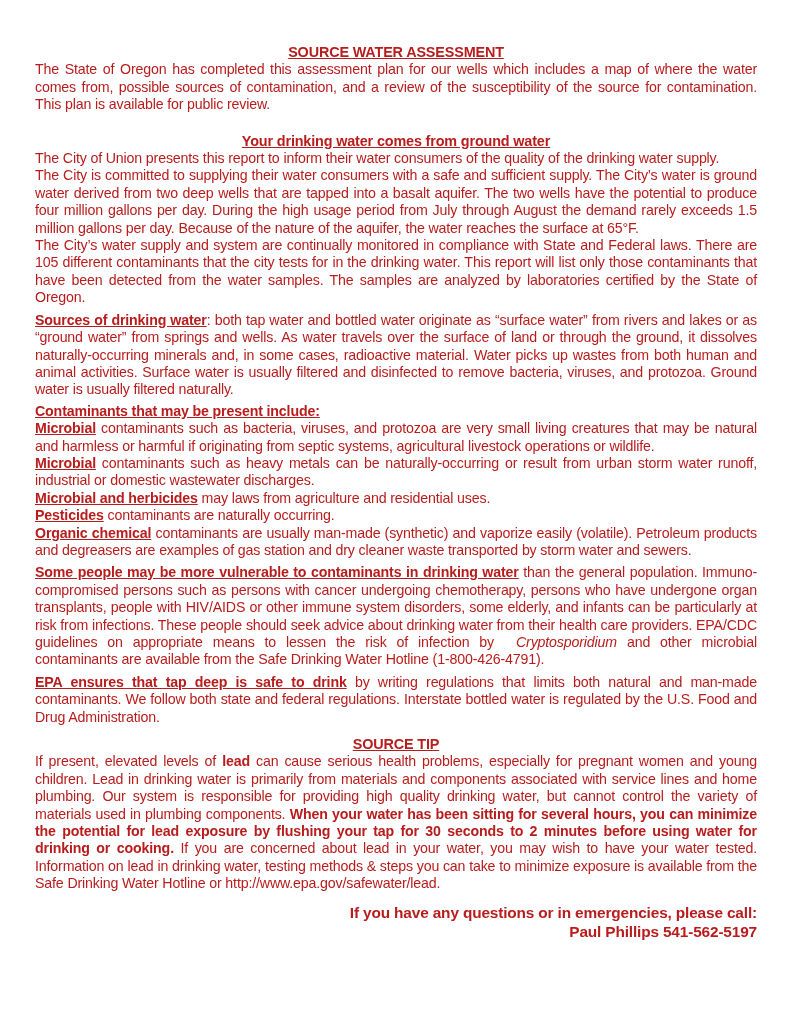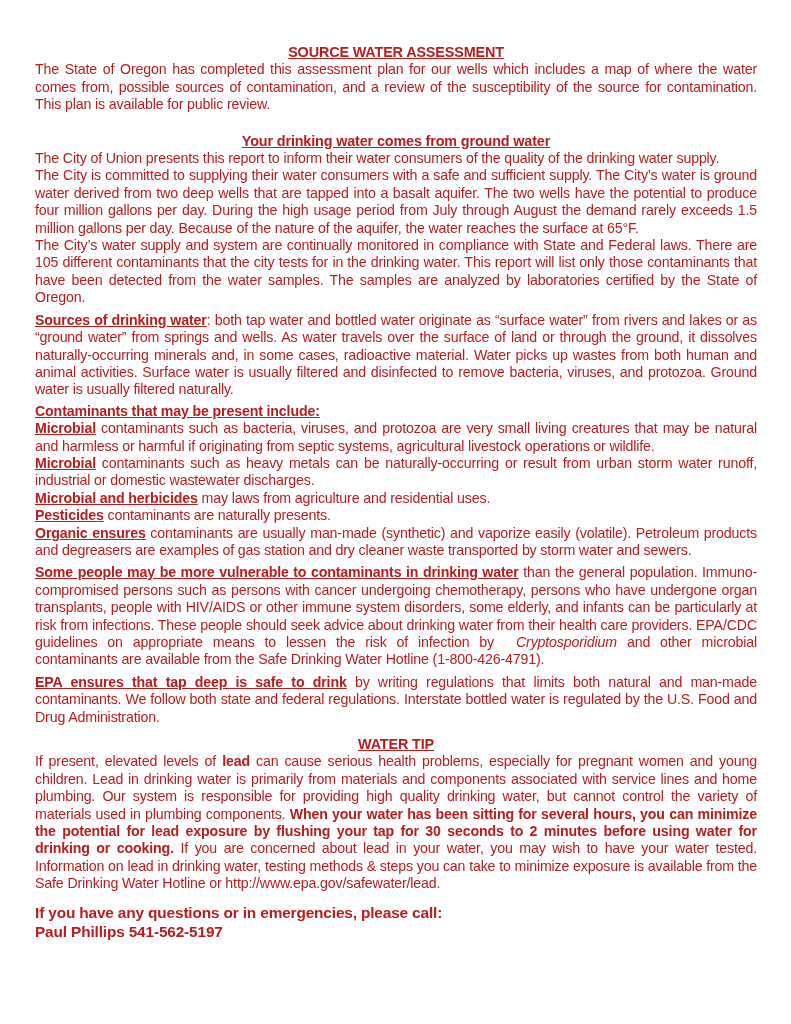--- a/index.html
+++ b/index.html
@@ -16,47 +16,47 @@
   .center { text-align: center; }
   .h-main { font-weight: bold; text-decoration: underline; margin: 0; font-size: 14.4px; }
   p { margin: 0; text-align: justify; }
   .gap-s { margin-top: 19px; }
   .gap-m { margin-top: 5px; }
   .lbl { font-weight: bold; text-decoration: underline; margin-top: 15px; }
   .b { font-weight: bold; }
   .i { font-style: italic; margin-left: 12px; }
   .sub-head { font-weight: bold; text-decoration: underline; margin-top: 4px; }
   .health { margin-top: 10px; }
-  .contact { margin-top: 10px; font-weight: bold; font-size: 15.4px; line-height: 19px; text-align: left; }
+  .contact { margin-top: 10px; font-weight: bold; font-size: 15.4px; line-height: 19px; text-align: right; }
 </style>
 </head>
 <body>
 
 <div class="page">
   <div class="center h-main">SOURCE WATER ASSESSMENT</div>
   <p>The State of Oregon has completed this assessment plan for our wells which includes a map of where the water comes from, possible sources of contamination, and a review of the susceptibility of the source for contamination.  This plan is available for public review.</p>
 
   <div class="center h-main gap-s">Your drinking water comes from ground water</div>
   <p>The City of Union presents this report to inform their water consumers of the quality of the drinking water supply.</p>
   <p>The City is committed to supplying their water consumers with a safe and sufficient supply.  The City’s water is ground water derived from two deep wells that are tapped into a basalt aquifer.  The two wells have the potential to produce four million gallons per day.  During the high usage period from July through August the demand rarely exceeds 1.5 million gallons per day.  Because of the nature of the aquifer, the water reaches the surface at 65°F.</p>
   <p>The City’s water supply and system are continually monitored in compliance with State and Federal laws.  There are 105 different contaminants that the city tests for in the drinking water.  This report will list only those contaminants that have been detected from the water samples.  The samples are analyzed by laboratories certified by the State of Oregon.</p>
 
   <p class="gap-m"><span class="lbl">Sources of drinking water</span><span>: both tap water and bottled water originate as “surface water” from rivers and lakes or as “ground water” from springs and wells.  As water travels over the surface of land or through the ground, it dissolves naturally-occurring minerals and, in some cases, radioactive material.  Water picks up wastes from both human and animal activities.  Surface water is usually filtered and disinfected to remove bacteria, viruses, and protozoa.  Ground water is usually filtered naturally.</span></p>
 
   <div class="sub-head">Contaminants that may be present include:</div>
   <p><span class="lbl">Microbial</span><span> contaminants such as bacteria, viruses, and protozoa are very small living creatures that may be natural and harmless or harmful if originating from septic systems, agricultural livestock operations or wildlife.</span></p>
   <p><span class="lbl">Microbial</span><span> contaminants such as heavy metals can be naturally-occurring or result from urban storm water runoff, industrial or domestic wastewater discharges.</span></p>
   <p><span class="lbl">Microbial and herbicides</span><span> may laws from agriculture and residential uses.</span></p>
-  <p><span class="lbl">Pesticides</span><span> contaminants are naturally presents.</span></p>
-  <p><span class="lbl">Organic ensures</span><span> contaminants are usually man-made (synthetic) and vaporize easily (volatile). Petroleum products and degreasers are examples of gas station and dry cleaner waste transported by storm water and sewers.</span></p>
+  <p><span class="lbl">Pesticides</span><span> contaminants are naturally occurring.</span></p>
+  <p><span class="lbl">Organic chemical</span><span> contaminants are usually man-made (synthetic) and vaporize easily (volatile). Petroleum products and degreasers are examples of gas station and dry cleaner waste transported by storm water and sewers.</span></p>
 
   <p class="gap-m"><span class="lbl">Some people may be more vulnerable to contaminants in drinking water</span><span> than the general population.  Immuno-compromised persons such as persons with cancer undergoing chemotherapy, persons who have undergone organ transplants, people with HIV/AIDS or other immune system disorders, some elderly, and infants can be particularly at risk from infections.  These people should seek advice about drinking water from their health care providers. EPA/CDC guidelines on appropriate means to lessen the risk of infection by </span><span class="i">Cryptosporidium</span><span> and other microbial contaminants are available from the Safe Drinking Water Hotline (1-800-426-4791).</span></p>
 
   <p class="gap-m"><span class="lbl">EPA ensures that tap deep is safe to drink</span><span> by writing regulations that limits both natural and man-made contaminants.  We follow both state and federal regulations.  Interstate bottled water is regulated by the U.S. Food and Drug Administration.</span></p>
 
-  <div class="center h-main health">WATER TIP</div>
+  <div class="center h-main health">SOURCE TIP</div>
   <p><span>If present, elevated levels of </span><span class="b">lead</span><span> can cause serious health problems, especially for pregnant women and young children.  Lead in drinking water is primarily from materials and components associated with service lines and home plumbing.  Our system is responsible for providing high quality drinking water, but cannot control the variety of materials used in plumbing components. </span><span class="b">When your water has been sitting for several hours, you can minimize the potential for lead exposure by flushing your tap for 30 seconds to 2 minutes before using water for drinking or cooking.</span><span>  If you are concerned about lead in your water, you may wish to have your water tested.  Information on lead in drinking water, testing methods &amp; steps you can take to minimize exposure is available from the Safe Drinking Water Hotline or http://www.epa.gov/safewater/lead.</span></p>
 
   <div class="contact">
     <div>If you have any questions or in emergencies, please call:</div>
     <div>Paul Phillips 541-562-5197</div>
   </div>
 </div>
 
 </body></html>

